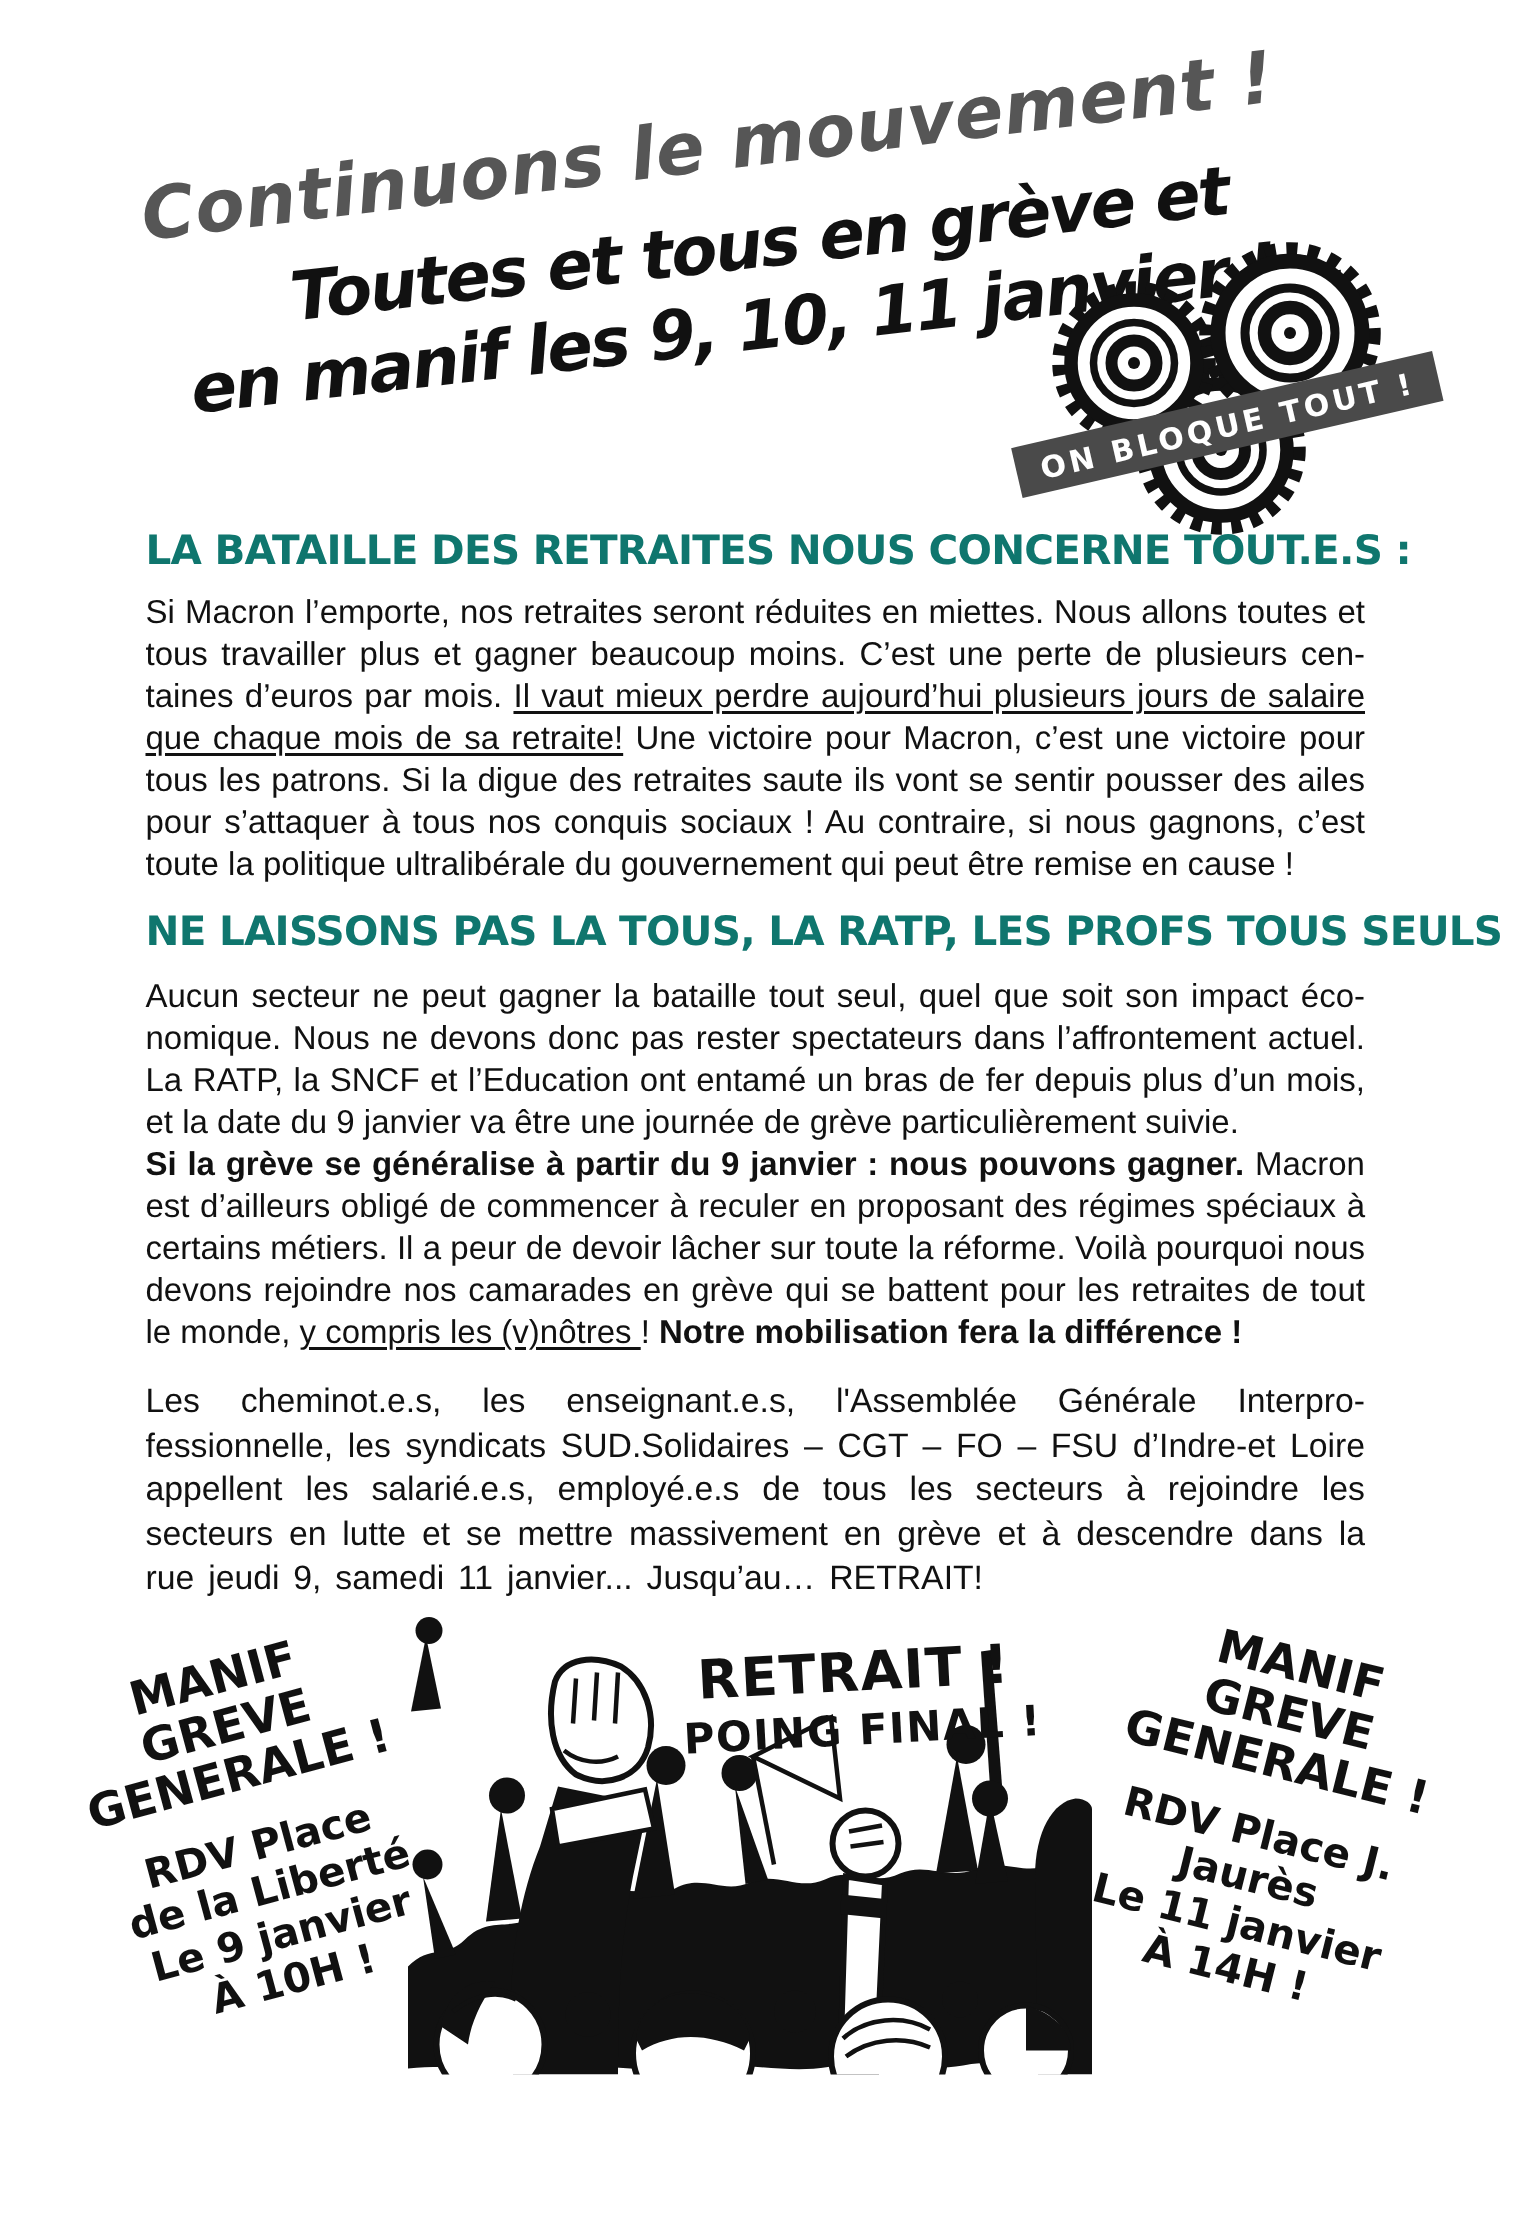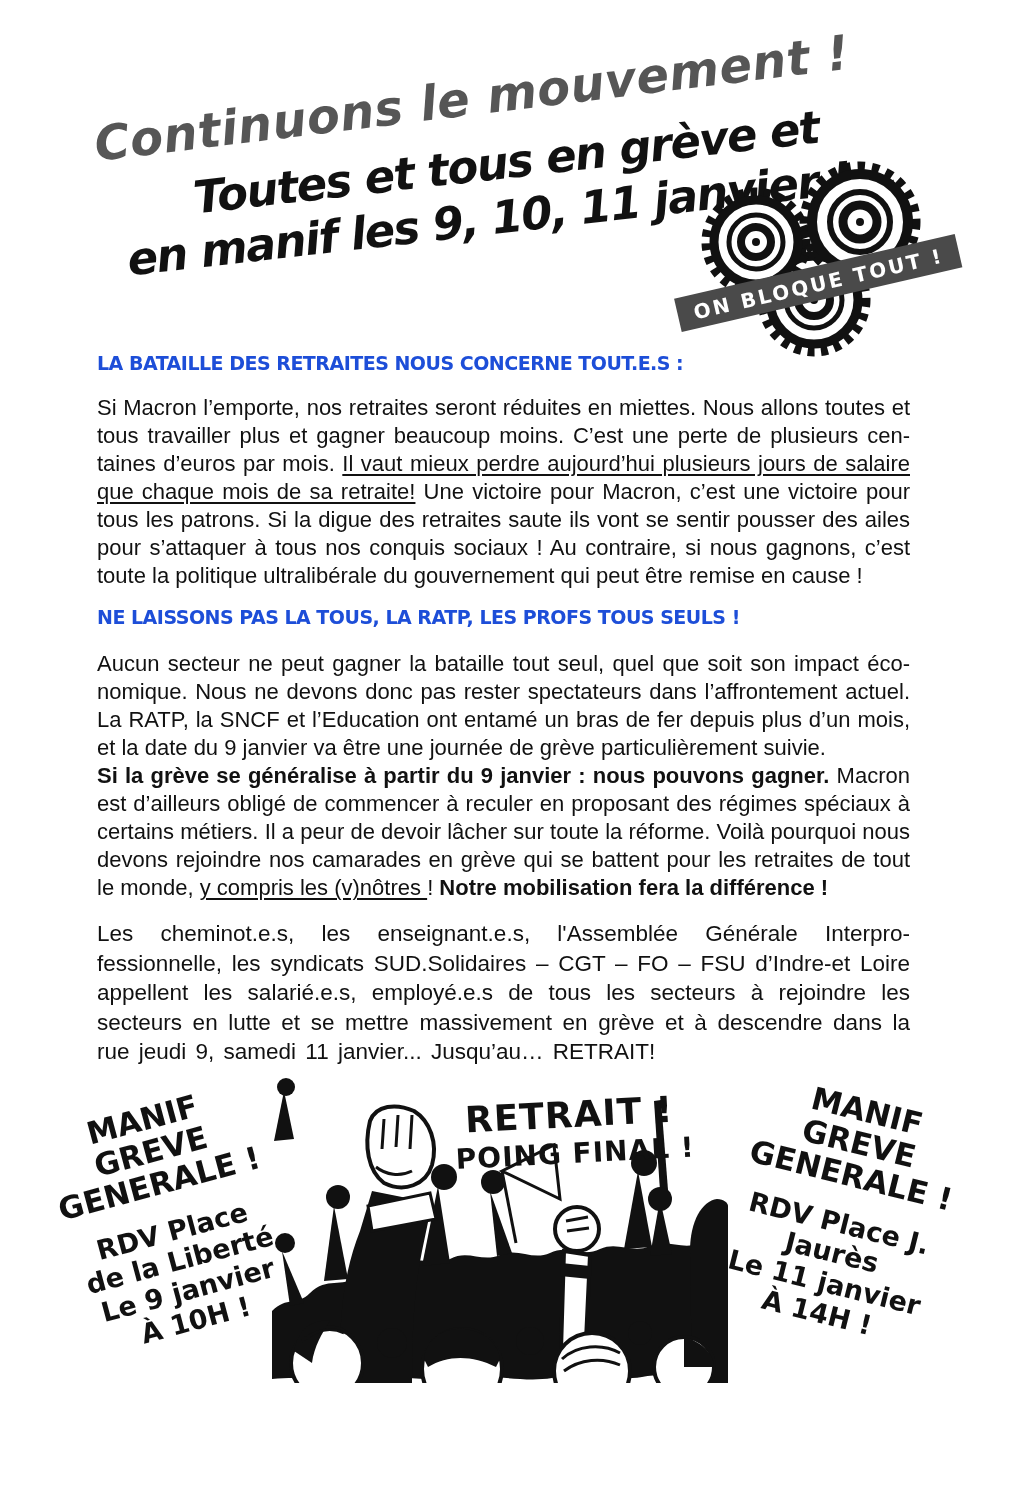--- a/index.html
+++ b/index.html
@@ -20,21 +20,21 @@
     transform:rotate(-6.5deg);transform-origin:0 100%;
     font-family:"DejaVu Sans",sans-serif;font-style:italic;font-weight:900;
     font-size:45px;line-height:1.2;color:#111;text-align:center;letter-spacing:-1.5px;
   }
   
   .gears{position:absolute;left:668px;top:150px;}
   
   .heading{
     position:absolute;left:97px;
     font-family:"DejaVu Sans",sans-serif;font-weight:900;
-    font-size:19px;letter-spacing:-0.5px;white-space:nowrap;color:#1d4ed8;
+    font-size:27px;letter-spacing:-0.5px;white-space:nowrap;color:#0f766e;
   }
   .h1{top:352px;} .h2{top:606px;}
   
   .para{
     position:absolute;left:97px;width:813px;margin:0;
     text-align:justify;font-size:22px;line-height:28px;color:#111;
   }
   .p1{top:394px;} .p2{top:650px;}
   .p3{top:919px;font-weight:normal;font-size:22.5px;line-height:29.5px;word-spacing:3px;}
   .para u{text-decoration-thickness:2px;text-underline-offset:3px;}

